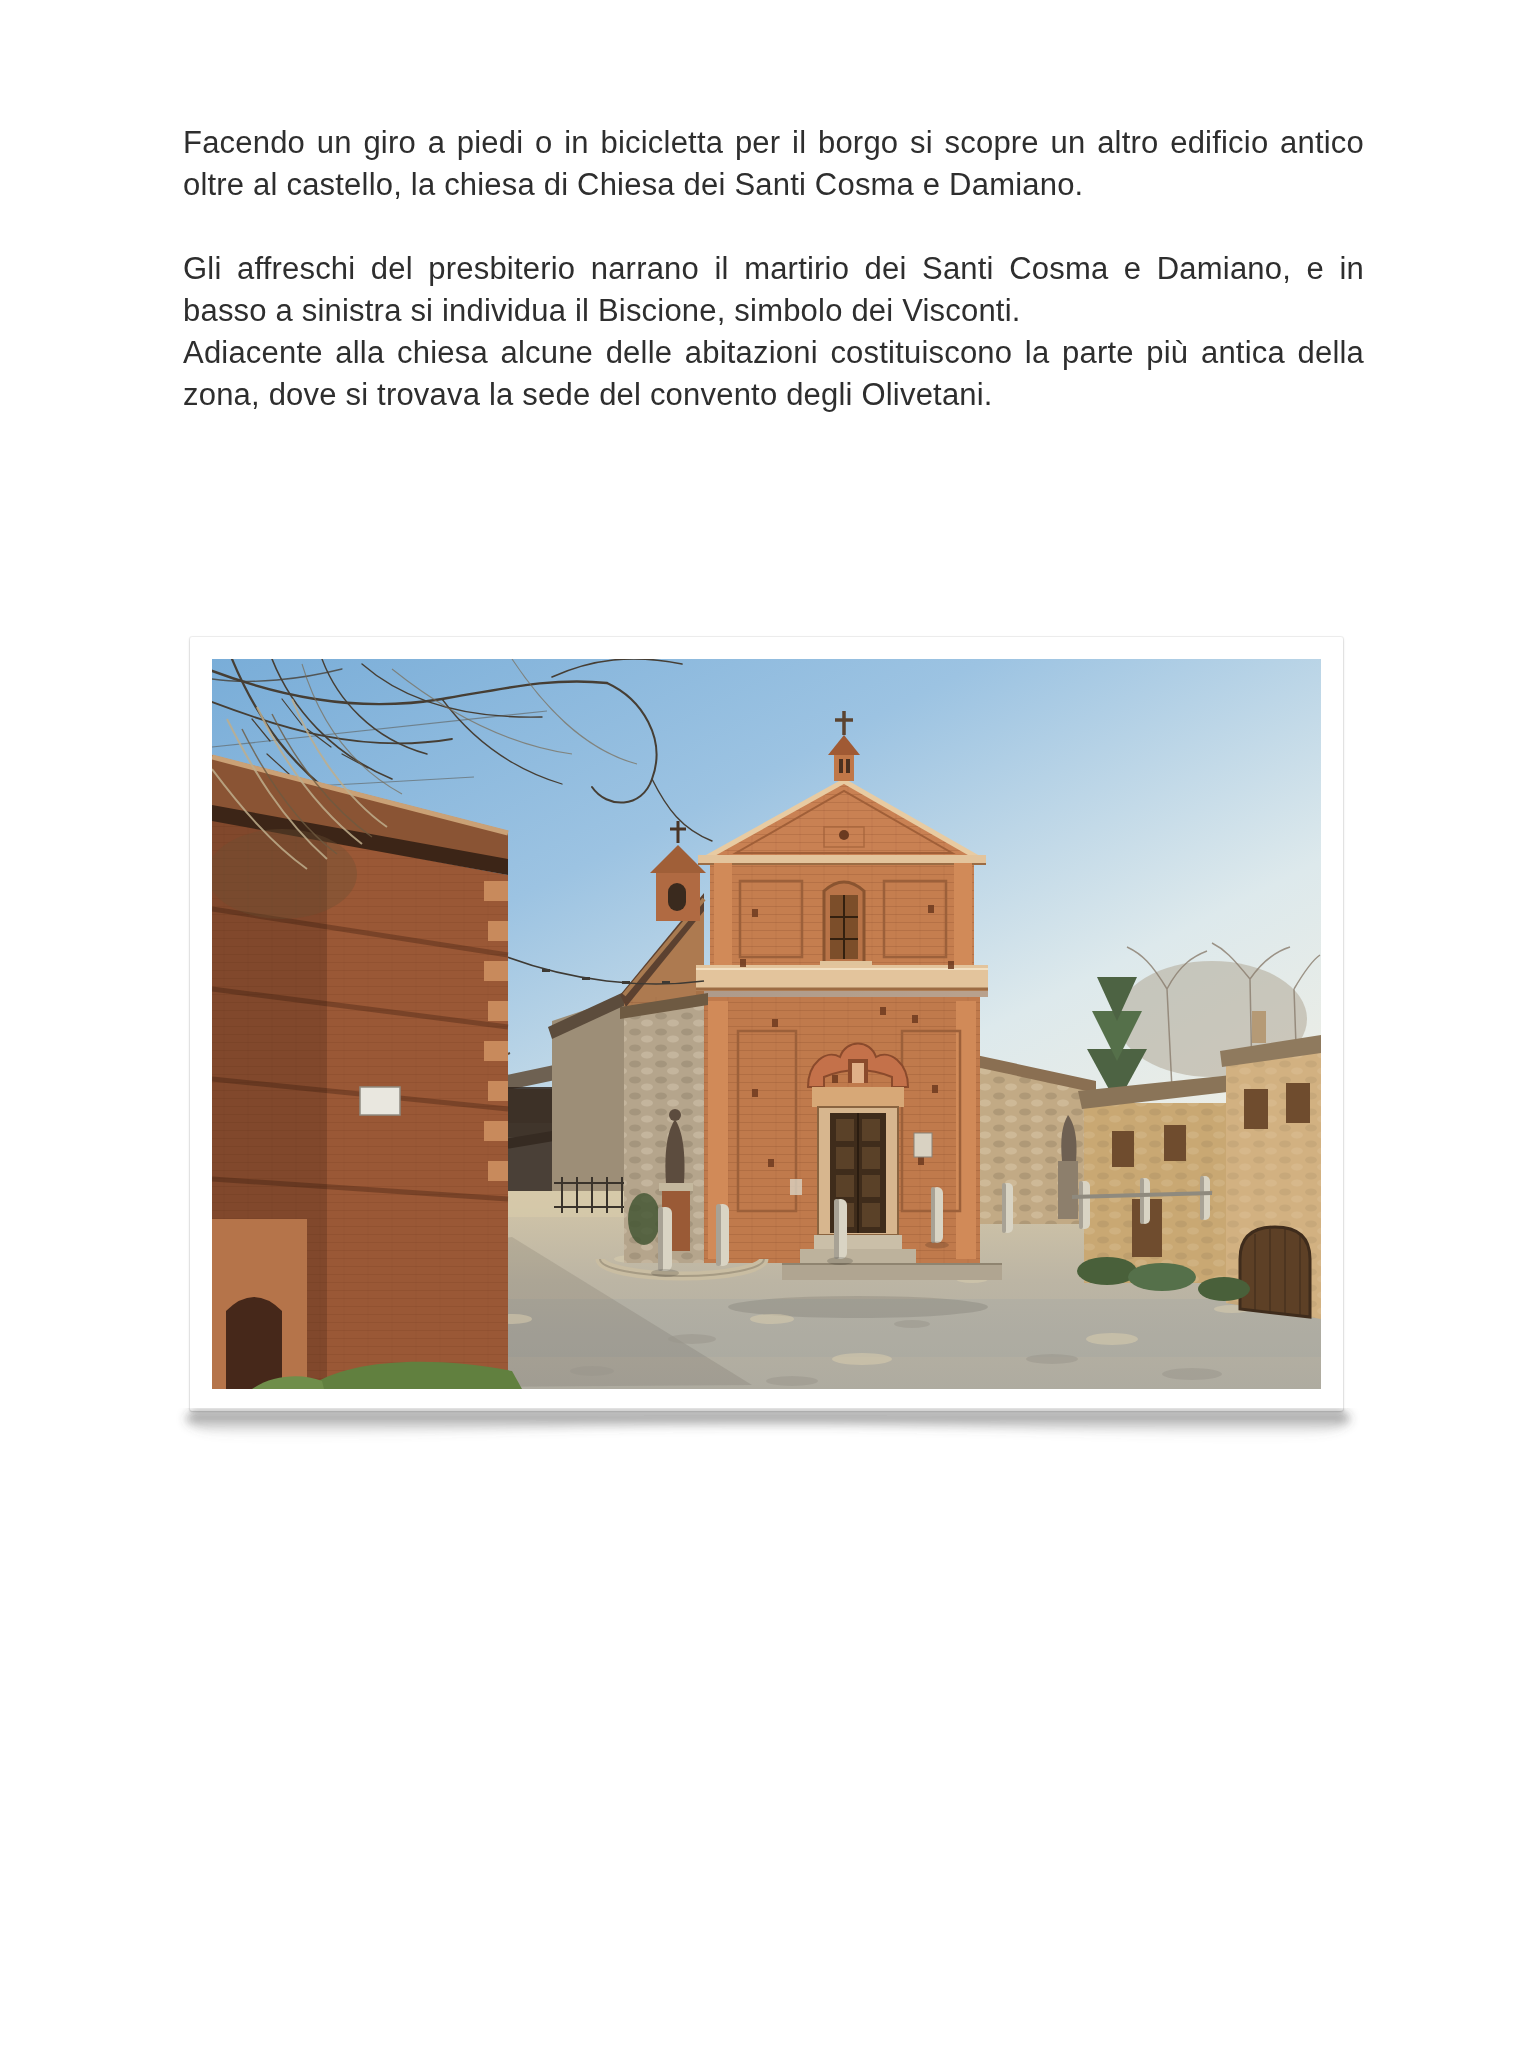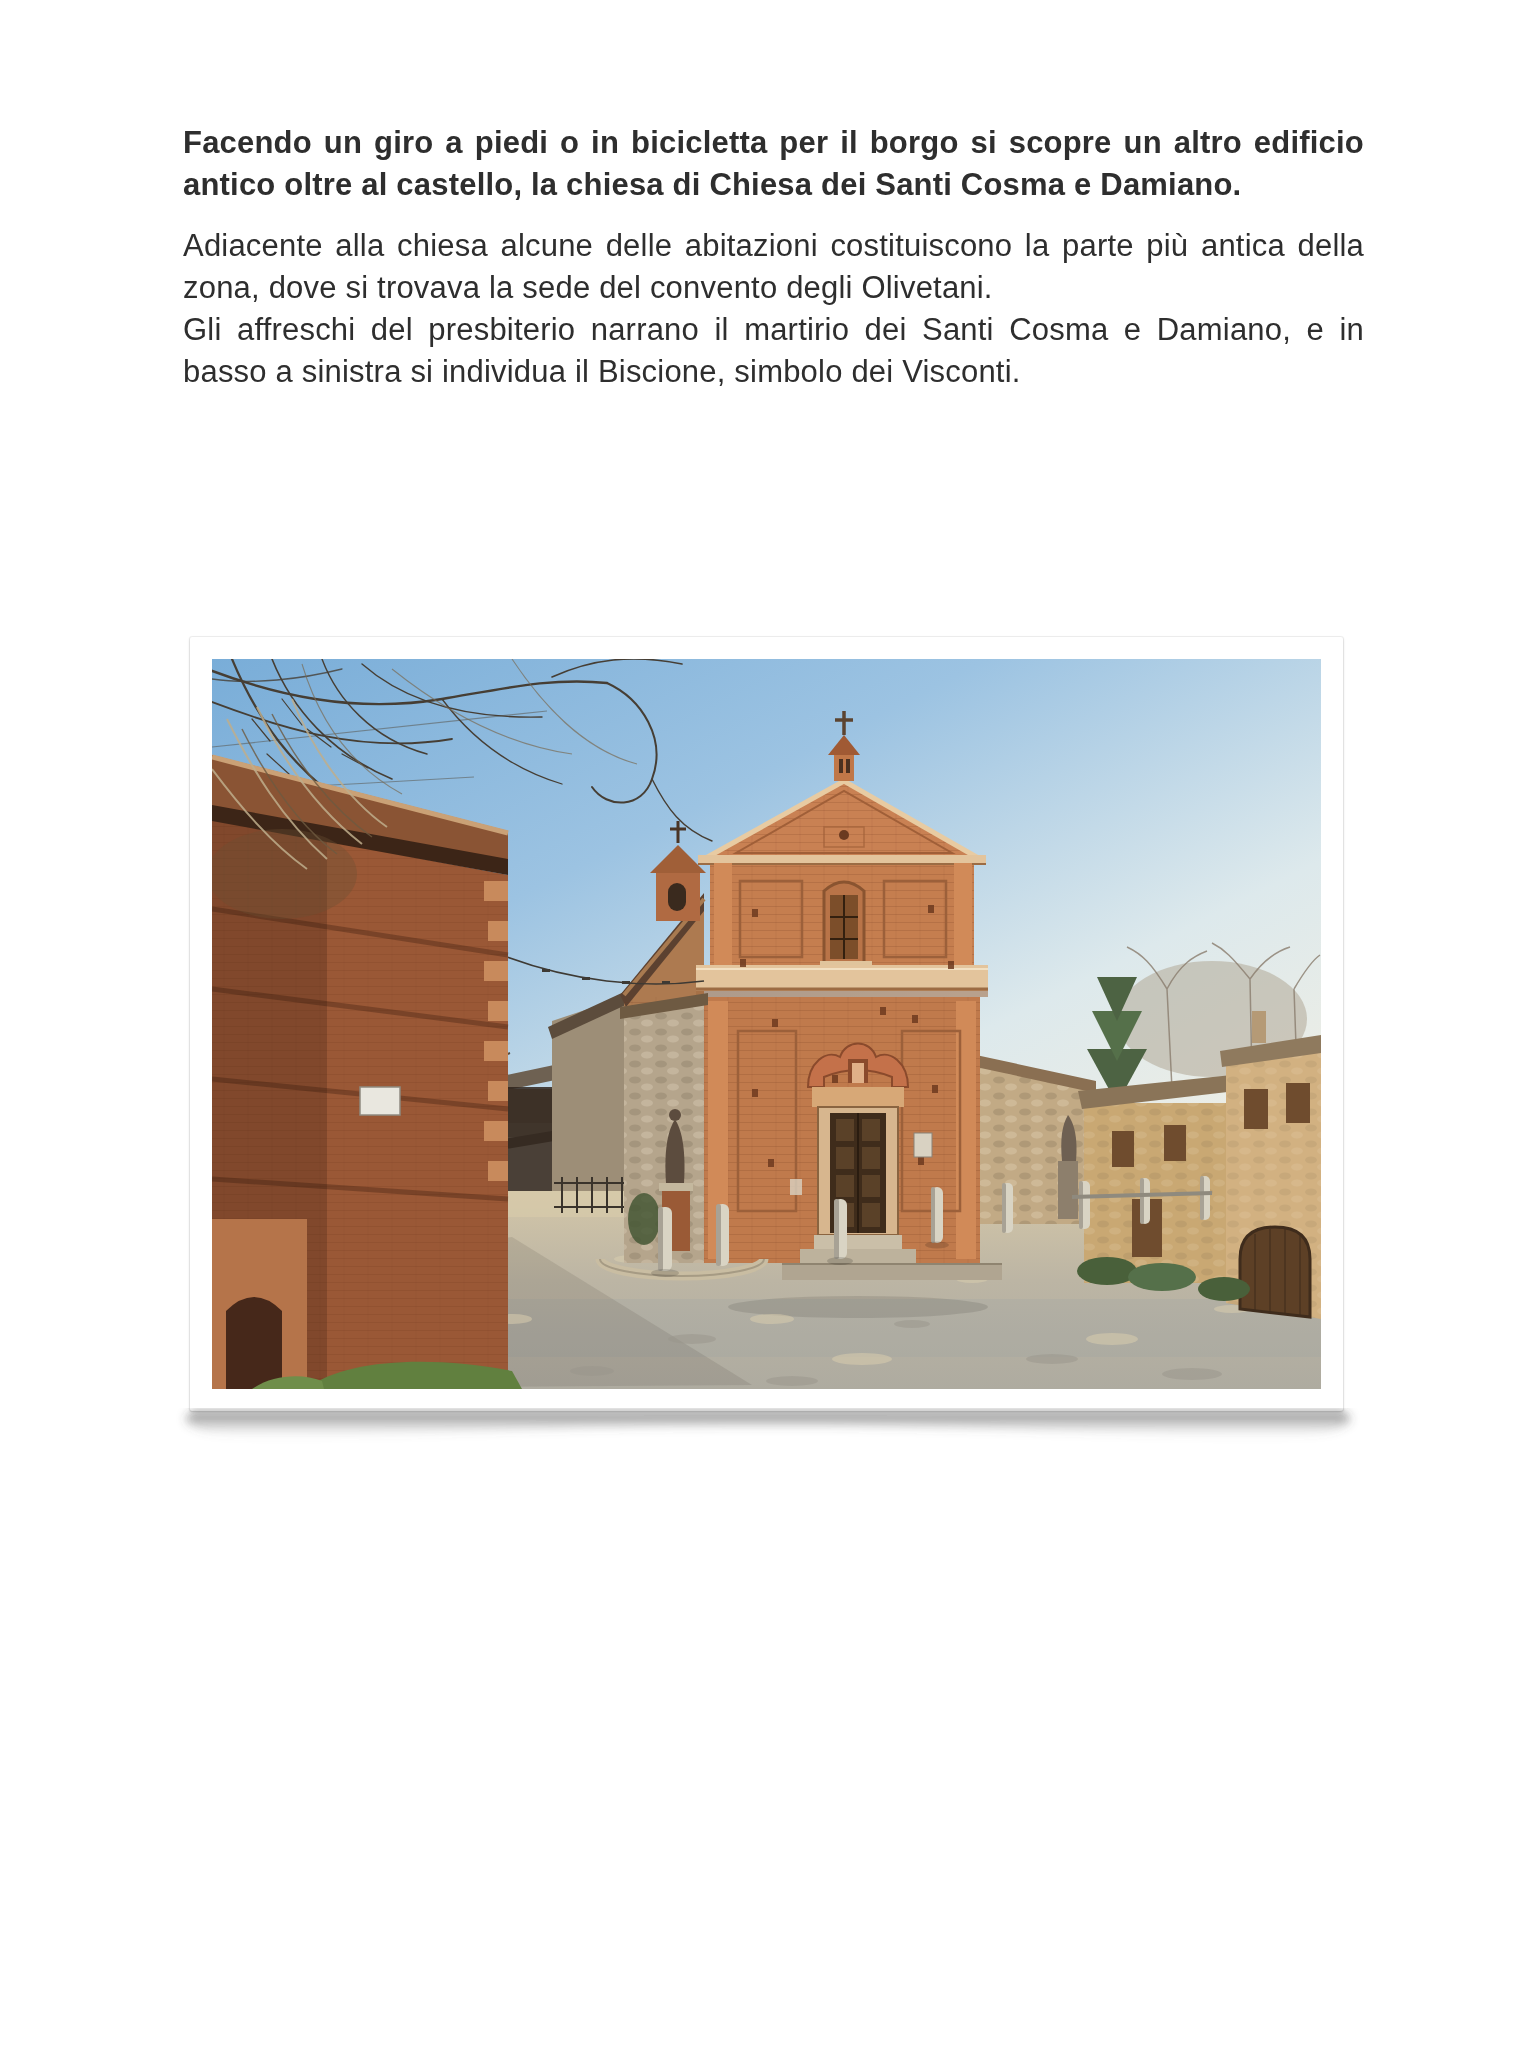--- a/index.html
+++ b/index.html
@@ -2,37 +2,37 @@
 <html><head>
 <meta charset="utf-8">
 <style>
   html,body{margin:0;padding:0;background:#ffffff;}
   .page{position:relative;width:1536px;height:2048px;background:#ffffff;overflow:hidden;
         font-family:"Liberation Sans", sans-serif;}
   .text-block{position:absolute;left:183px;top:122px;width:1181px;
         font-size:31px;line-height:42px;color:#2e2e2e;text-align:justify;
         letter-spacing:0.2px;}
   .text-block p{margin:0;}
-  .text-block p.para-gap{margin-bottom:19px;font-weight:bold;}
+  .text-block p.para-gap{margin-bottom:42px;}
   .photo-frame{position:absolute;left:190px;top:637px;width:1153px;height:774px;
         background:#ffffff;box-sizing:border-box;padding:22px;border-radius:2px;
         box-shadow:0 0 0 1px rgba(0,0,0,0.05), 0 1px 3px rgba(0,0,0,0.18);}
   .photo-frame svg{display:block;width:1109px;height:730px;}
   .photo-shadow{position:absolute;left:165px;top:1408px;width:1205px;height:72px;
         pointer-events:none;}
 </style>
 </head>
 <body>
 
 <div class="page">
 
   <div class="text-block">
     <p class="para-gap">Facendo un giro a piedi o in bicicletta per il borgo si scopre un altro edificio antico oltre al castello, la chiesa di Chiesa dei Santi Cosma e Damiano.</p>
+    <p>Gli affreschi del presbiterio narrano il martirio dei Santi Cosma e Damiano, e in basso a sinistra si individua il Biscione, simbolo dei Visconti.</p>
     <p>Adiacente alla chiesa alcune delle abitazioni costituiscono la parte più antica della zona, dove si trovava la sede del convento degli Olivetani.</p>
-    <p>Gli affreschi del presbiterio narrano il martirio dei Santi Cosma e Damiano, e in basso a sinistra si individua il Biscione, simbolo dei Visconti.</p>
   </div>
 
   <div class="photo-frame">
     <svg viewBox="0 0 1109 730" preserveAspectRatio="none">
       <defs>
         <linearGradient id="skyG" x1="0" y1="0" x2="1" y2="1">
           <stop offset="0" stop-color="#79add8"></stop>
           <stop offset="0.35" stop-color="#9cc3e2"></stop>
           <stop offset="0.68" stop-color="#dde9ec"></stop>
           <stop offset="1" stop-color="#f6f0e1"></stop>

